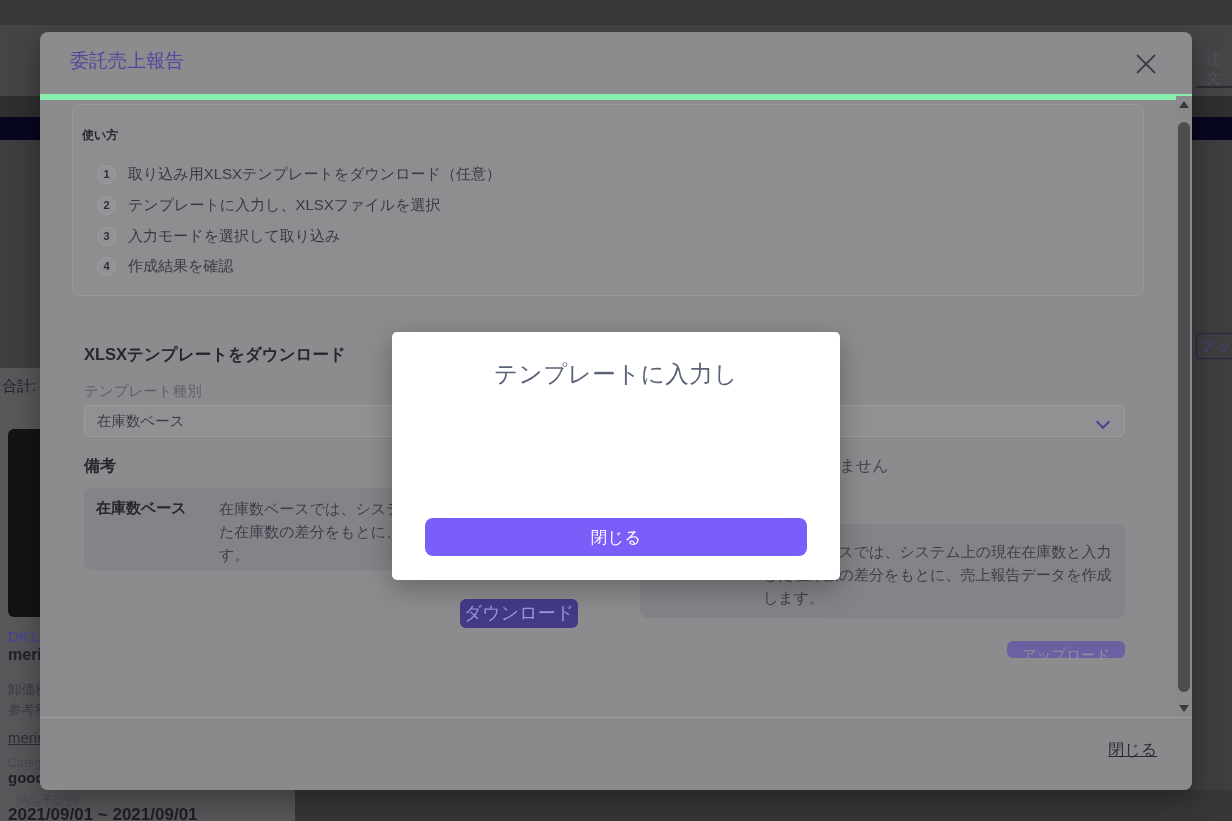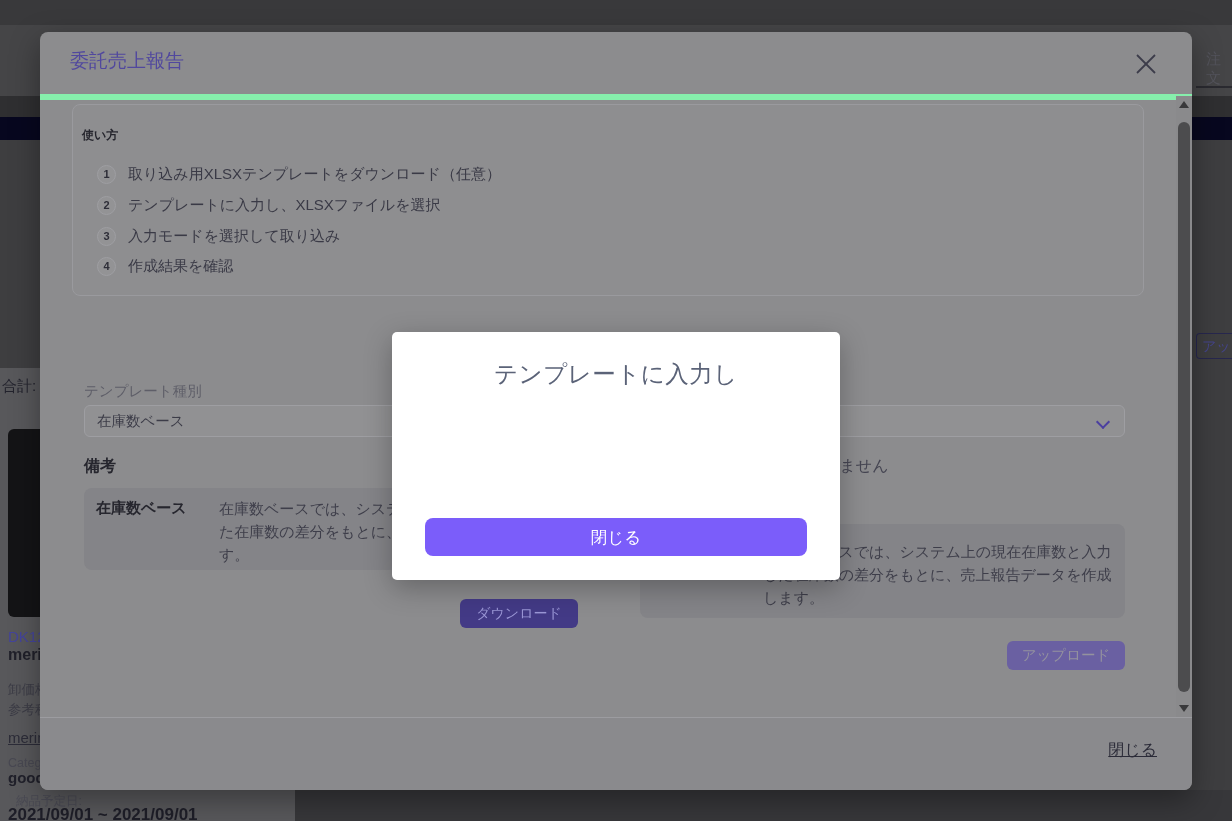--- a/index.html
+++ b/index.html
@@ -65,22 +65,22 @@
   .note-box-right{left:600px;top:492px;width:485px;height:94px;}
   .note-term{font-size:15px;font-weight:bold;color:#26262e;white-space:nowrap;}
   .note-term-left{left:12px;top:11px;}
   .note-term-right{left:23px;top:16px;}
   .note-desc{font-size:15px;line-height:23px;color:#3e3e4a;}
   .note-desc-left{left:135px;top:9px;width:378px;}
   .note-desc-right{left:123px;top:16px;width:360px;}
   .file-status{left:620px;top:424px;font-size:16px;color:#454552;white-space:nowrap;}
 
   .btn-download{left:420px;top:567px;width:118px;height:29px;background:#433a86;border-radius:6px;
-                color:#9b97d6;font-size:14px;text-align:center;line-height:29px;cursor:pointer;}
-  .btn-upload{left:967px;top:609px;width:118px;height:29px;background:#6a60a2;border-radius:6px;
+                color:#9b97d6;font-size:18px;text-align:center;line-height:29px;cursor:pointer;}
+  .btn-upload{left:967px;top:609px;width:118px;height:17px;background:#6a60a2;border-radius:6px;
               color:#94929e;font-size:14.5px;text-align:center;line-height:29px;}
 
   .imodal-footer{left:0;top:685px;width:1152px;height:73px;background:#8a8a8d;border-top:1px solid #9c9ca0;
                  box-sizing:border-box;border-radius:0 0 8px 8px;}
   .footer-close{right:35px;top:22px;font-size:16px;color:#2b2b38;text-decoration:underline;cursor:pointer;}
 
   .scrollbar{left:1136px;top:64px;width:16px;height:621px;background:#8a8a8c;}
   .sb-up{left:3px;top:5px;width:0;height:0;border-left:5px solid transparent;border-right:5px solid transparent;
          border-bottom:7px solid #39393b;}
   .sb-down{left:3px;bottom:5px;width:0;height:0;border-left:5px solid transparent;border-right:5px solid transparent;
@@ -150,20 +150,21 @@
       <div class="abs ustep ustep-3">
         <span class="ustep-num">3</span>
         <span class="ustep-text">入力モードを選択して取り込み</span>
       </div>
       <div class="abs ustep ustep-4">
         <span class="ustep-num">4</span>
         <span class="ustep-text">作成結果を確認</span>
       </div>
     </div>
 
+    <div class="abs dl-heading">XLSXテンプレートをダウンロード</div>
     <div class="abs dl-label">テンプレート種別</div>
 
     <div class="abs iselect iselect-left">
       <div class="abs iselect-text">在庫数ベース</div>
       <div class="abs chev"></div>
     </div>
 
     <div class="abs notes-heading">備考</div>
     <div class="abs note-box note-box-left">
       <div class="abs note-term note-term-left">在庫数ベース</div>

